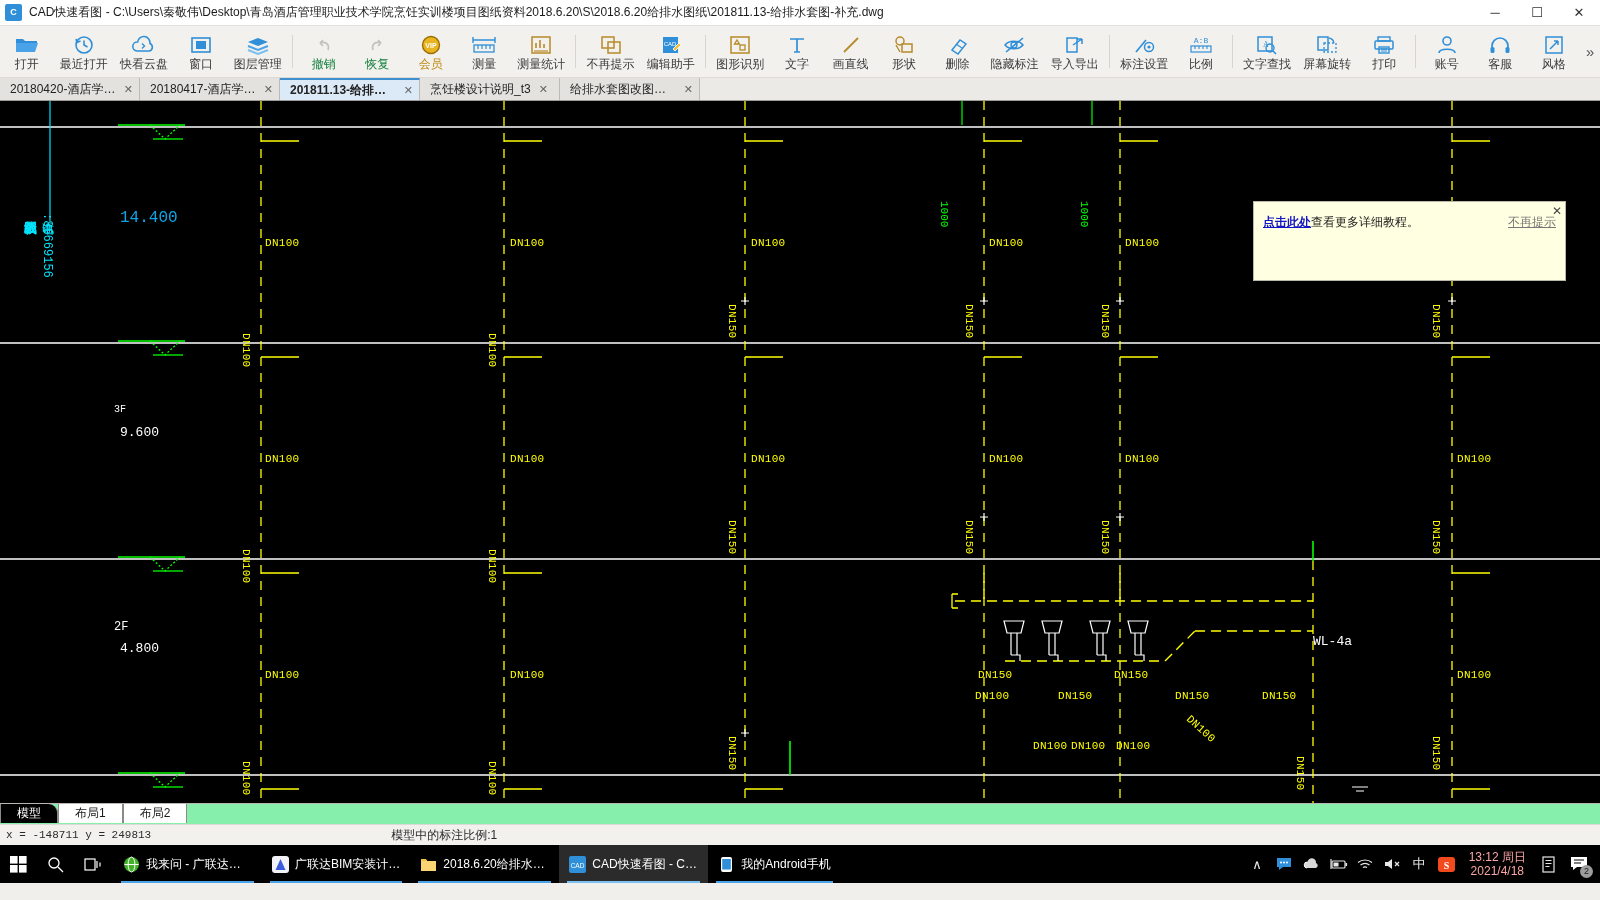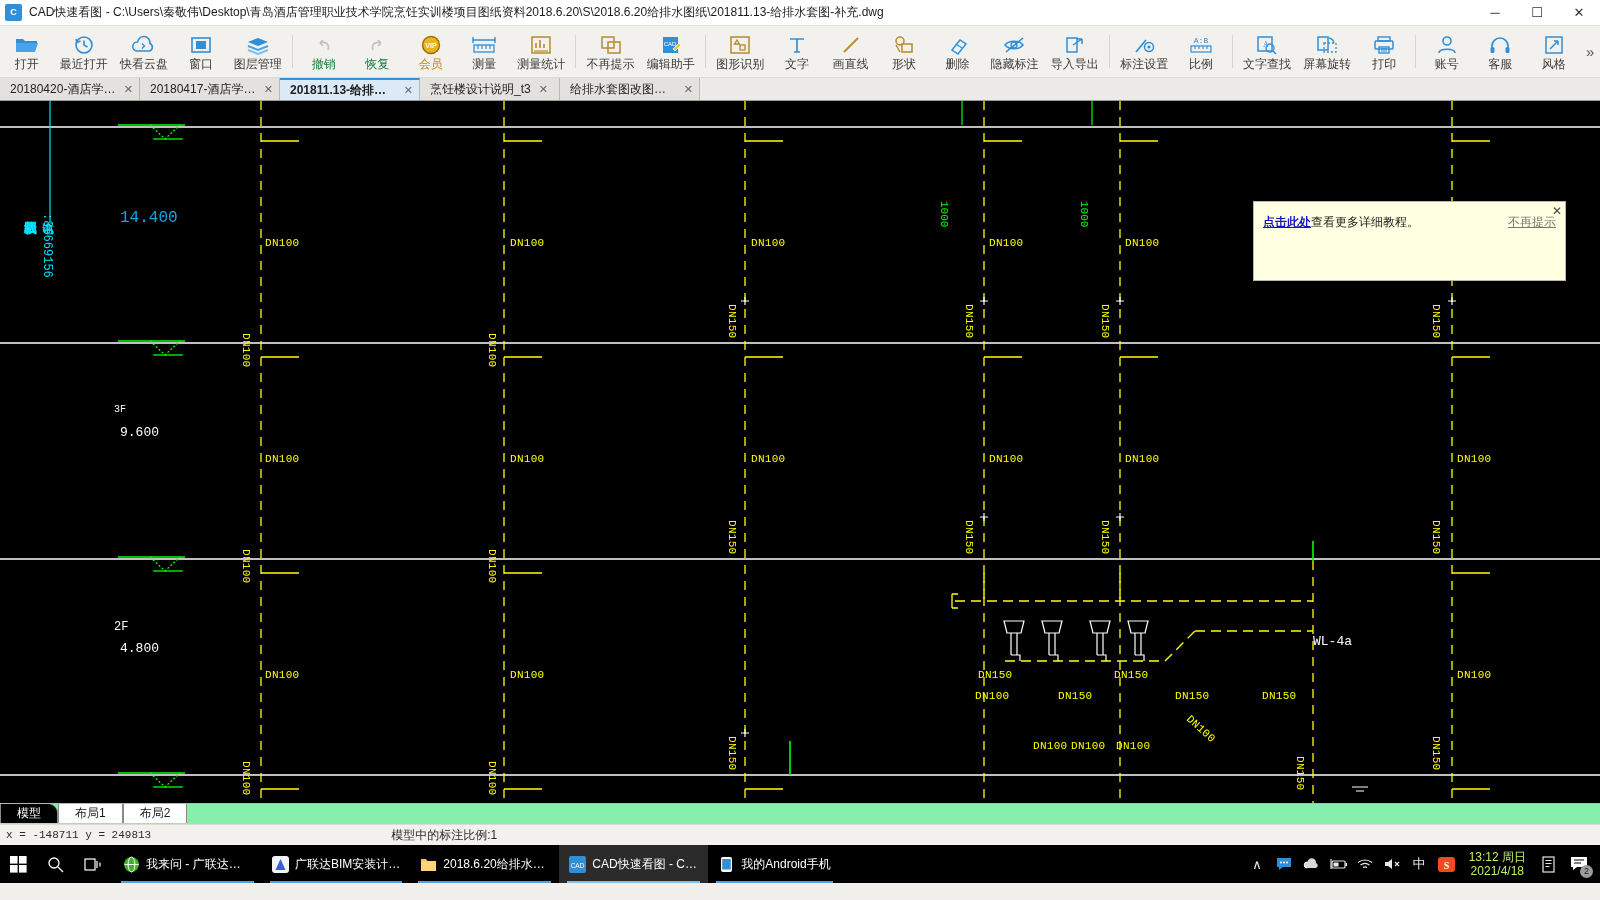--- a/index.html
+++ b/index.html
@@ -94,21 +94,21 @@
   .tbk-app{ padding:0 10px;display:flex;align-items:center;gap:6px;font-size:12px;
     max-width:150px;position:relative;height:38px; }
   .tbk-app .tlabel{ white-space:nowrap;overflow:hidden;text-overflow:ellipsis;max-width:106px; }
   .tbk-app.active{ background:#2b2b2b; }
   .tbk-app::after{ content:"";position:absolute;left:8px;right:8px;bottom:0;height:2px;
     background:#4aa3e8; }
   .tbk-app.active::after{ background:#7bc0f0; }
   #tray{ margin-left:auto;display:flex;align-items:center;gap:0px;padding-right:4px; }
   .tray-ic{ width:27px;height:38px;display:flex;align-items:center;justify-content:center;
     font-size:13px;color:#e8e8e8; }
-  #clock{ font-size:12px;line-height:14px;text-align:center;padding:0 9px;color:#bef264; }
+  #clock{ font-size:12px;line-height:14px;text-align:center;padding:0 9px;color:#fca5a5; }
   #actioncenter{ width:34px;height:38px;display:flex;align-items:center;justify-content:center;
     position:relative; }
   .badge{ position:absolute;right:3px;bottom:5px;background:#9d9d9d;color:#222;
     border-radius:50%;width:13px;height:13px;font-size:9px;line-height:13px;text-align:center; }
   
   .cadtxt{ position:absolute;font-family:"Liberation Mono","DejaVu Sans Mono",monospace;
     white-space:nowrap; }
 </style>
 </head>
 <body>

